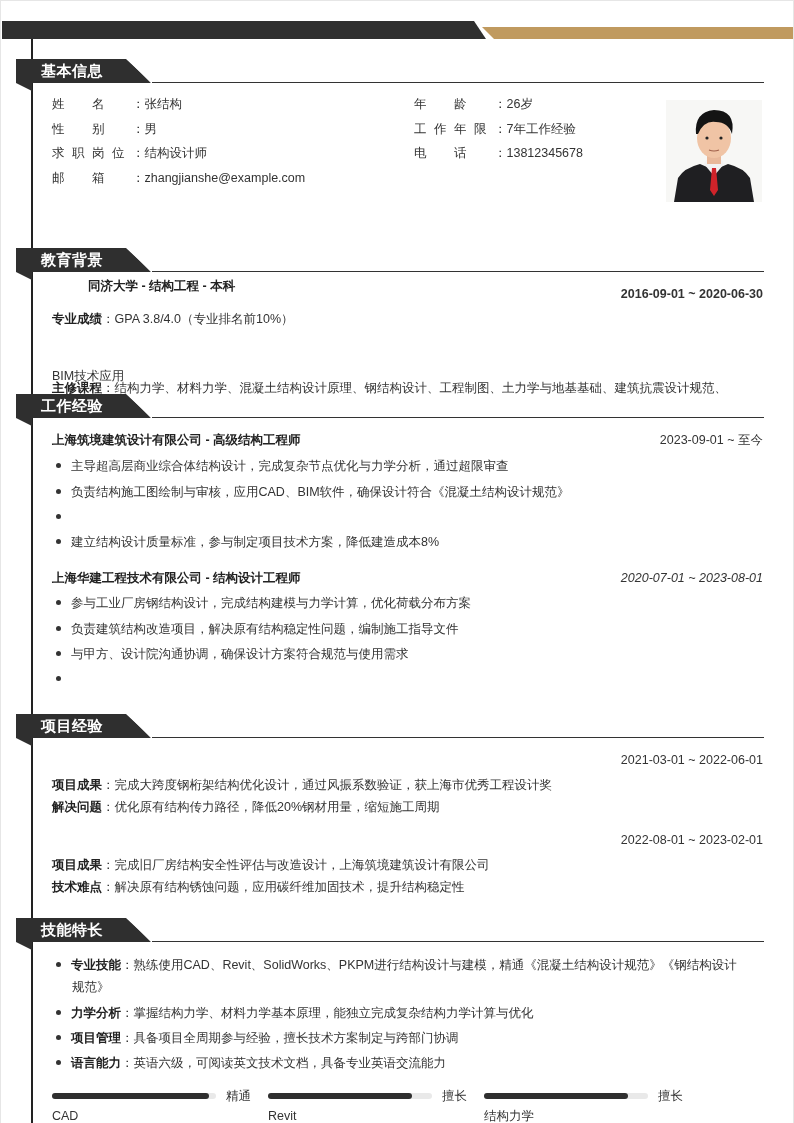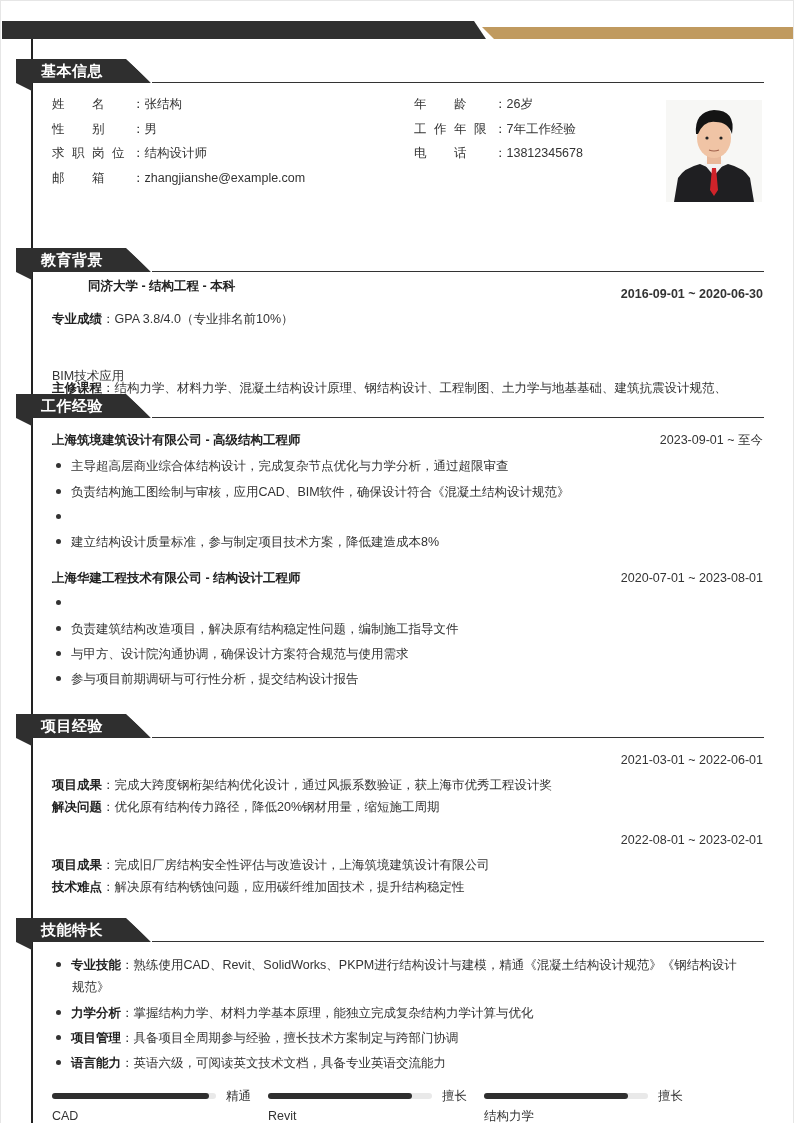--- a/index.html
+++ b/index.html
@@ -131,25 +131,25 @@
 </div>
 
 <div class="row bold" style="left:52px; top:430px;">上海筑境建筑设计有限公司 - 高级结构工程师</div>
 <div class="date" style="top:430px;">2023-09-01 ~ 至今</div>
 <div class="bullet" style="top:456px;"><span class="dot"></span><span>主导超高层商业综合体结构设计，完成复杂节点优化与力学分析，通过超限审查</span></div>
 <div class="bullet" style="top:482px;"><span class="dot"></span><span>负责结构施工图绘制与审核，应用CAD、BIM软件，确保设计符合《混凝土结构设计规范》</span></div>
 <div class="bullet" style="top:507px;"><span class="dot"></span></div>
 <div class="bullet" style="top:532px;"><span class="dot"></span><span>建立结构设计质量标准，参与制定项目技术方案，降低建造成本8%</span></div>
 
 <div class="row bold" style="left:52px; top:568px;">上海华建工程技术有限公司 - 结构设计工程师</div>
-<div class="date" style="top:568px;">2020-07-01 ~ 2023-08-01</div>
-<div class="bullet" style="top:593px;"><span class="dot"></span></div>
+<div class="date" style="top:568px;font-style:italic;">2020-07-01 ~ 2023-08-01</div>
+<div class="bullet" style="top:593px;"><span class="dot"></span><span>参与工业厂房钢结构设计，完成结构建模与力学计算，优化荷载分布方案</span></div>
 <div class="bullet" style="top:619px;"><span class="dot"></span><span>负责建筑结构改造项目，解决原有结构稳定性问题，编制施工指导文件</span></div>
 <div class="bullet" style="top:644px;"><span class="dot"></span><span>与甲方、设计院沟通协调，确保设计方案符合规范与使用需求</span></div>
-<div class="bullet" style="top:669px;"><span class="dot"></span><span>参与项目前期调研与可行性分析，提交结构设计报告</span></div>
+<div class="bullet" style="top:669px;"><span class="dot"></span></div>
 
 <div class="section-head" style="top:714px;">
   <div class="tab"></div>
   <div class="tab-fold"></div>
   <svg class="stripes" viewBox="0 0 34 24">
       <path d="M8 0 L32 24" stroke="#fff" stroke-width="1.6"></path>
       <path d="M13 0 L37 24" stroke="#fff" stroke-width="1.6"></path>
       <path d="M18 0 L42 24" stroke="#fff" stroke-width="1.6"></path>
     </svg>
   <div class="title">项目经验</div>

